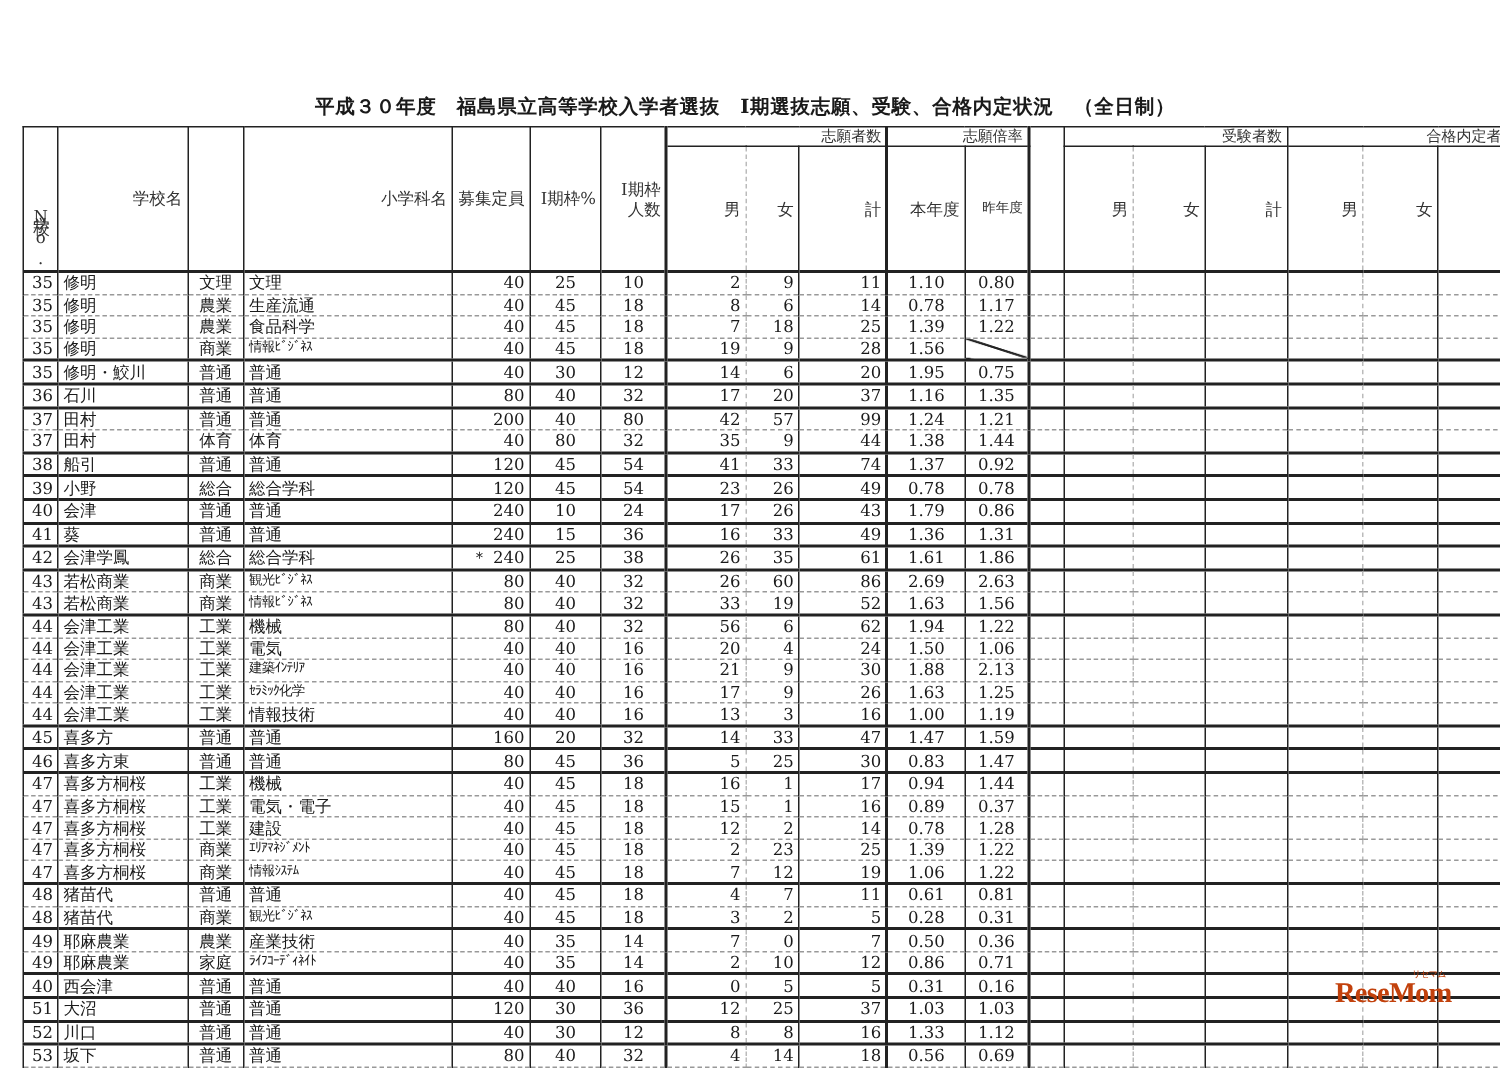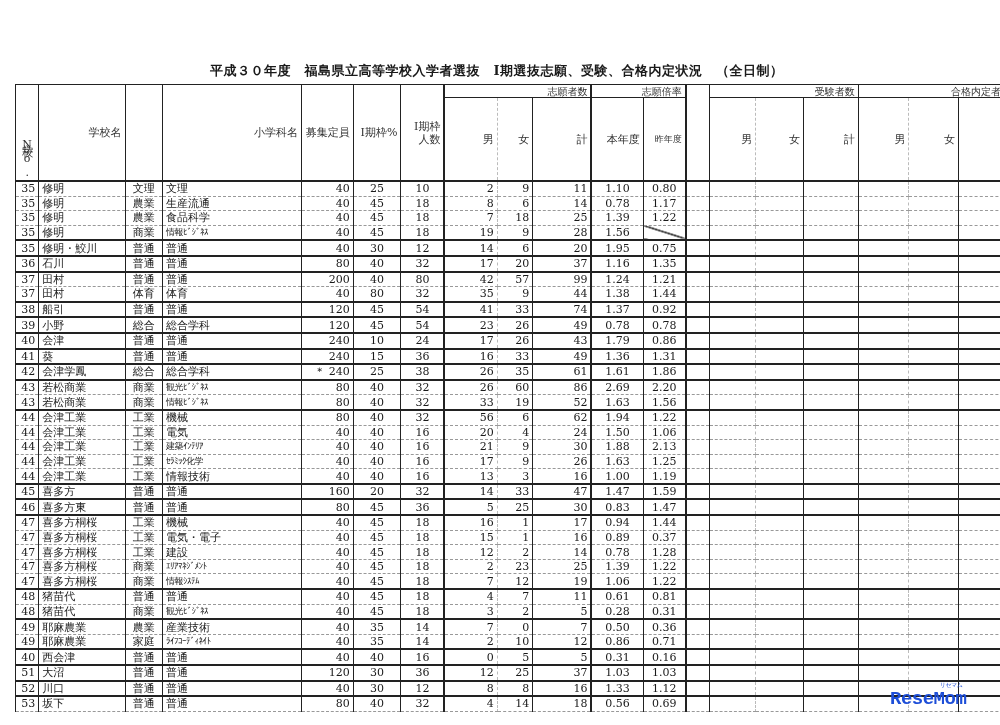--- a/index.html
+++ b/index.html
@@ -13,21 +13,21 @@
   th.vert { writing-mode:vertical-rl; text-orientation:upright; letter-spacing:1px; }
   tr.data td { border-top:1px dashed #999; border-bottom:1px dashed #999; }
   tr.data.grp td { border-top:2px solid #222; }
   td.num { text-align:right; }
   td.c { text-align:center; }
   td.mdash { border-right:1px dashed #bbb; }
   td.fdash { border-left:1px dashed #bbb; }
   td.thick-l, th.thick-l { border-left:2px solid #222; }
   td.sm { font-size:9px; letter-spacing:-0.5px; }
   .slash { background:linear-gradient(to top right, transparent 46%, #222 48%, #222 52%, transparent 54%); }
-  .logo { position:absolute; left:890px; top:688px; font-family:Liberation Mono, monospace; font-weight:bold; font-size:19px; color:#1d4ed8; letter-spacing:-0.5px; }
+  .logo { position:absolute; left:890px; top:652px; font-family:Liberation Serif, serif; font-weight:bold; font-size:19px; color:#c2410c; letter-spacing:-0.5px; }
   .logo small { position:absolute; top:-7px; right:4px; font-size:6px; font-weight:normal; }
 </style>
 </head>
 <body>
 
 <div class="title">平成３０年度　福島県立高等学校入学者選抜　Ⅰ期選抜志願、受験、合格内定状況　（全日制）</div>
 
 <table>
   <colgroup>
     <col style="width:23px">
@@ -358,21 +358,21 @@
         <td class="">若松商業</td>
         <td class="c">商業</td>
         <td class=" sm">観光ﾋﾞｼﾞﾈｽ</td>
         <td class="num">80</td>
         <td class="num c" style="text-align: center;">40</td>
         <td class="num c" style="text-align: center;">32</td>
         <td class="num mdash thick-l">26</td>
         <td class="num fdash">60</td>
         <td class="num">86</td>
         <td class="c thick-l">2.69</td>
-        <td class="c">2.20</td>
+        <td class="c">2.63</td>
         <td class="thick-l"></td>
         <td class="mdash"></td>
         <td class="fdash"></td>
         <td class=""></td>
         <td class="mdash"></td>
         <td class="fdash"></td>
         <td class=""></td>
       </tr>
       <tr class="data">
         <td class="num">43</td>

